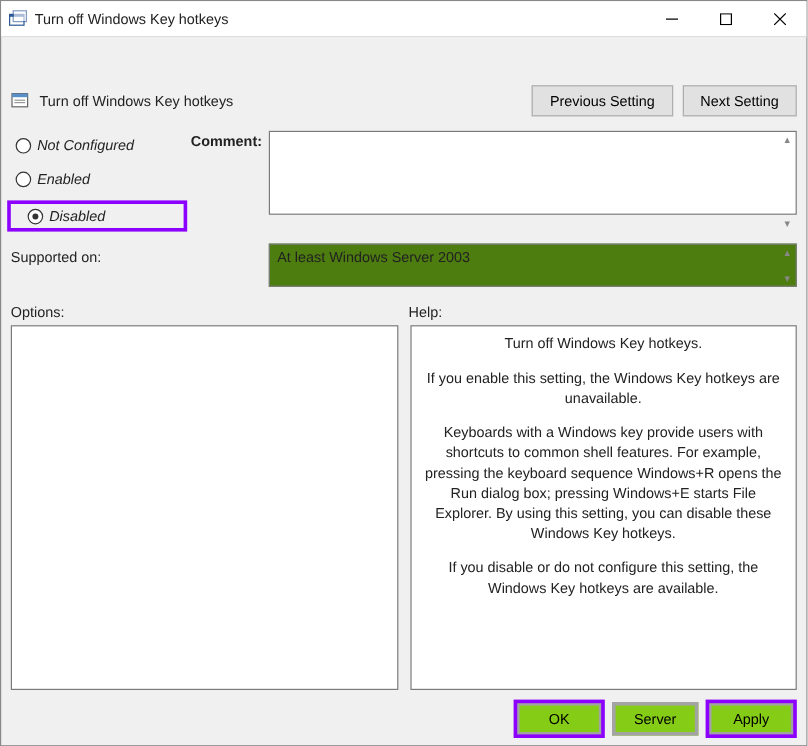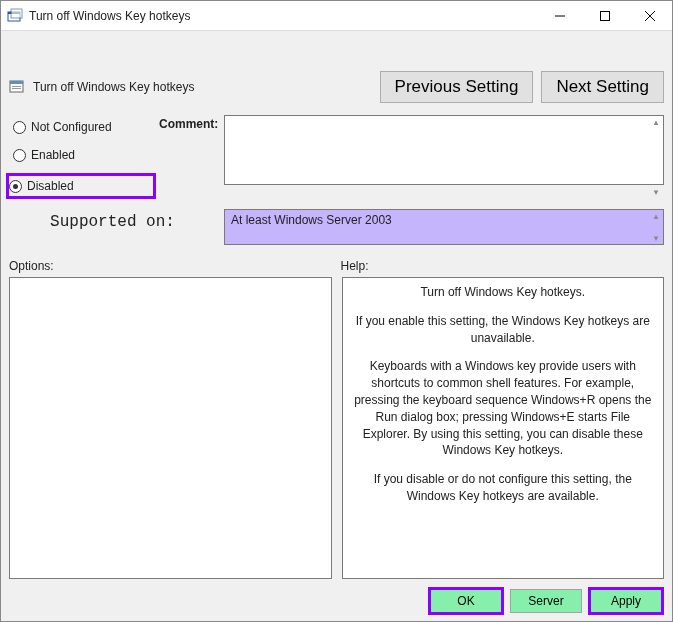--- a/index.html
+++ b/index.html
@@ -59,21 +59,21 @@
     .header-icon {
       width: 18px; height: 18px;
       margin-right: 6px;
       display: inline-flex; align-items: center; justify-content: center;
     }
     .header-title { flex: 1; font-size: 12px; }
     .nav-btn {
       background: #e1e1e1;
       border: 1px solid #adadad;
       padding: 5px 14px;
-      font-size: 17px;
+      font-size: 12px;
       font-family: inherit;
       margin-left: 8px;
       cursor: pointer;
     }
 
     .settings-row {
       display: flex;
       margin-bottom: 4px;
     }
     .radio-col {
@@ -82,25 +82,26 @@
       flex-direction: column;
       gap: 8px;
       padding-top: 2px;
     }
     .radio-item {
       display: flex;
       align-items: center;
       gap: 5px;
       padding: 3px 4px;
       cursor: pointer;
+      font-style: italic;
     }
     .radio-item.highlighted {
       border: 3px solid #8B00FF;
       margin-left: -3px;
-      padding-left: 0;
+      padding-left: 14px;
       width: 150px;
     }
     .radio-circle {
       width: 13px; height: 13px;
       border: 1px solid #333;
       border-radius: 50%;
       display: inline-flex; align-items: center; justify-content: center;
       background: #fff;
     }
     .radio-dot {
@@ -138,31 +139,30 @@
     .caret-top { top: 2px; }
     .caret-bot { bottom: 2px; }
 
     .supported-row {
       display: flex;
       margin-top: 6px;
       margin-bottom: 6px;
     }
     .supported-lbl {
       width: 215px;
-      text-align: center;
+      text-align: left;
       padding-right: 8px;
       padding-top: 4px;
-      font-size: 16px;
-      font-family: Liberation Mono, monospace;
+      font-size: 12px;
     }
     .supported-box {
       flex: 1;
       height: 36px;
       border: 1px solid #7a7a7a;
-      background: #c4b5fd;
+      background: #4d7c0f;
       padding: 3px 16px 19px 6px;
       font-size: 12px;
       position: relative;
     }
 
     .panels-labels {
       display: flex;
       margin-top: 8px;
       margin-bottom: 4px;
     }
@@ -186,22 +186,22 @@
     }
     .help-panel p { margin-bottom: 12px; text-align: center; }
 
     .button-row {
       display: flex;
       justify-content: flex-end;
       gap: 8px;
       padding: 10px 2px 2px 2px;
     }
     .dlg-btn {
-      background: #86efac;
-      border: 1px solid #a3a3a3;
+      background: #84cc16;
+      border: 3px solid #a3a3a3;
       padding: 4px 0;
       width: 72px;
       font-size: 12px;
       font-family: inherit;
       cursor: pointer;
     }
     .btn-highlighted {
       outline: 3px solid #8B00FF;
       outline-offset: -1px;
     }

